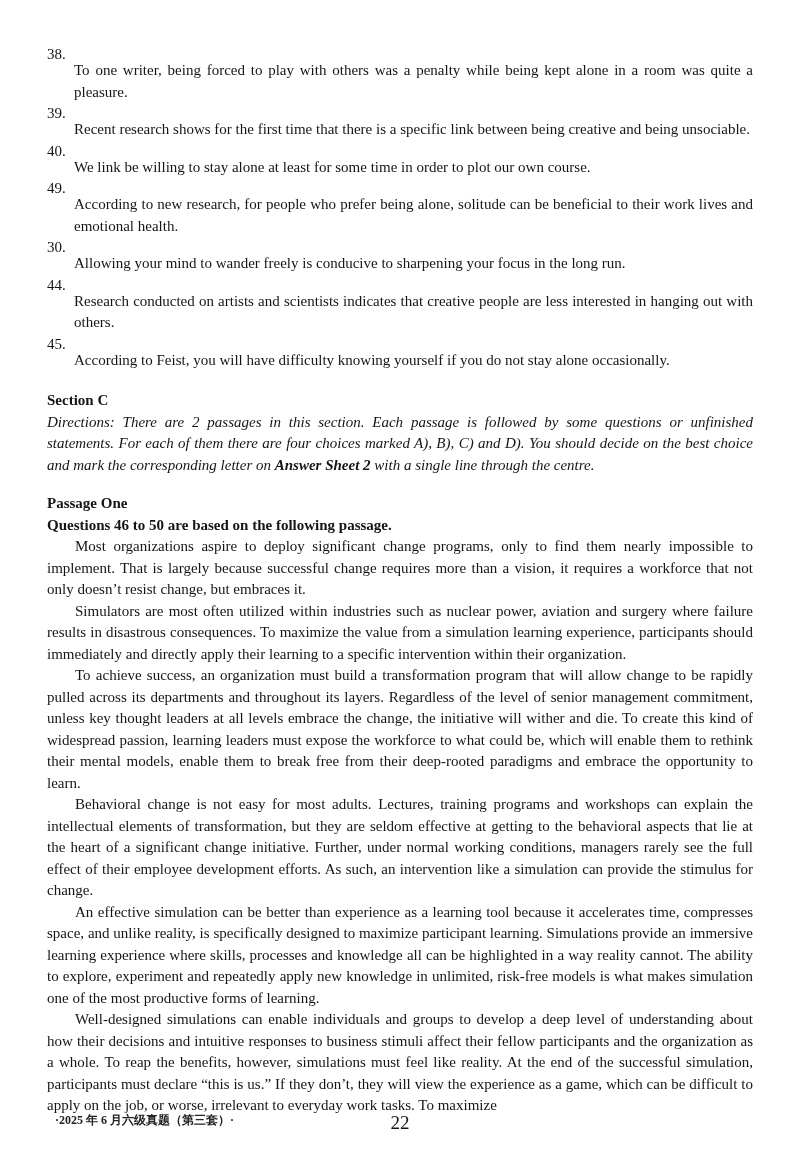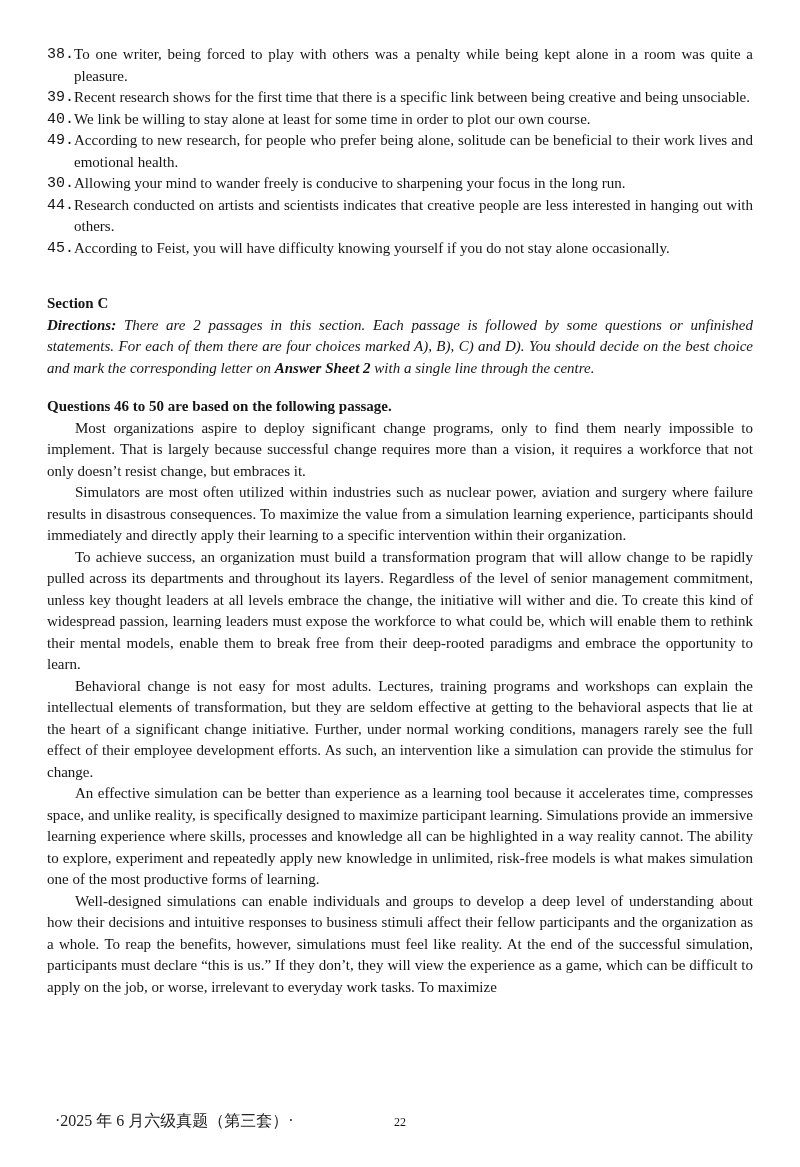--- a/index.html
+++ b/index.html
@@ -13,43 +13,44 @@
     font-size: 15px;
     line-height: 21.5px;
     position: relative;
     overflow: hidden;
   }
   .page {
     padding: 44px 47px 0 47px;
   }
   .questions { }
   .q { display: flex; }
-  .q-num { flex: 0 0 27px; font-family: Liberation Mono, monospace; }
-  .q-body { flex: 1; text-align: justify; }
+  .q-num { flex: 0 0 27px; }
+  .q-body { flex: 1; text-align: justify; margin-top: 16px; }
   .bold { font-weight: bold; }
-  .section-c { margin-top: 34px; }
+  .section-c { margin-top: 19px; }
   .directions { text-align: justify; }
-  .directions .lbl { font-weight: bold; font-style: italic; }
+  .directions .lbl { font-weight: normal; font-style: italic; }
   .directions .it { font-style: italic; }
   .directions .bi { font-weight: bold; font-style: italic; }
   .passage { margin-top: 17px; }
   .para { text-align: justify; text-indent: 28px; }
   .footer-left {
     position: absolute;
     left: 55px;
     bottom: 36px;
-    font-size: 16px;
+    font-size: 12px;
     color: #222;
+    font-weight: bold;
   }
   .page-number {
     position: absolute;
     left: 0; right: 0;
     bottom: 34px;
     text-align: center;
-    font-size: 12px;
+    font-size: 19px;
     color: #151515;
   }
 </style>
 </head>
 <body>
 
 <div class="page">
 
   <div class="questions">
     <div class="q">
@@ -86,20 +87,21 @@
     <div class="bold">Section C</div>
     <p class="directions">
       <span class="lbl">Directions:</span>
       <span class="it">There are 2 passages in this section. Each passage is followed by some questions or unfinished statements. For each of them there are four choices marked A), B), C) and D). You should decide on the best choice and mark the corresponding letter on</span>
       <span class="bi">Answer Sheet 2</span>
       <span class="it">with a single line through the centre.</span>
     </p>
   </div>
 
   <div class="passage">
+    <div class="bold">Passage One</div>
     <div class="bold">Questions 46 to 50 are based on the following passage.</div>
     <p class="para">Most organizations aspire to deploy significant change programs, only to find them nearly impossible to implement. That is largely because successful change requires more than a vision, it requires a workforce that not only doesn’t resist change, but embraces it.</p>
     <p class="para">Simulators are most often utilized within industries such as nuclear power, aviation and surgery where failure results in disastrous consequences. To maximize the value from a simulation learning experience, participants should immediately and directly apply their learning to a specific intervention within their organization.</p>
     <p class="para">To achieve success, an organization must build a transformation program that will allow change to be rapidly pulled across its departments and throughout its layers. Regardless of the level of senior management commitment, unless key thought leaders at all levels embrace the change, the initiative will wither and die. To create this kind of widespread passion, learning leaders must expose the workforce to what could be, which will enable them to rethink their mental models, enable them to break free from their deep-rooted paradigms and embrace the opportunity to learn.</p>
     <p class="para">Behavioral change is not easy for most adults. Lectures, training programs and workshops can explain the intellectual elements of transformation, but they are seldom effective at getting to the behavioral aspects that lie at the heart of a significant change initiative. Further, under normal working conditions, managers rarely see the full effect of their employee development efforts. As such, an intervention like a simulation can provide the stimulus for change.</p>
     <p class="para">An effective simulation can be better than experience as a learning tool because it accelerates time, compresses space, and unlike reality, is specifically designed to maximize participant learning. Simulations provide an immersive learning experience where skills, processes and knowledge all can be highlighted in a way reality cannot. The ability to explore, experiment and repeatedly apply new knowledge in unlimited, risk-free models is what makes simulation one of the most productive forms of learning.</p>
     <p class="para">Well-designed simulations can enable individuals and groups to develop a deep level of understanding about how their decisions and intuitive responses to business stimuli affect their fellow participants and the organization as a whole. To reap the benefits, however, simulations must feel like reality. At the end of the successful simulation, participants must declare “this is us.” If they don’t, they will view the experience as a game, which can be difficult to apply on the job, or worse, irrelevant to everyday work tasks. To maximize</p>
   </div>
 
 </div>

